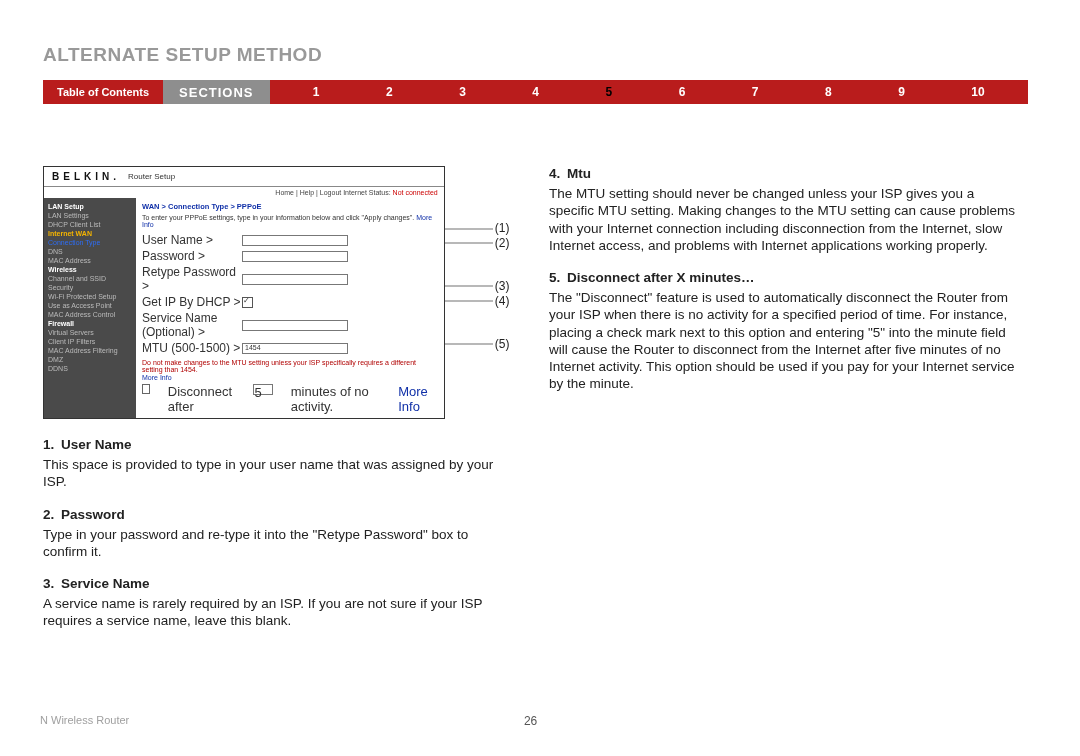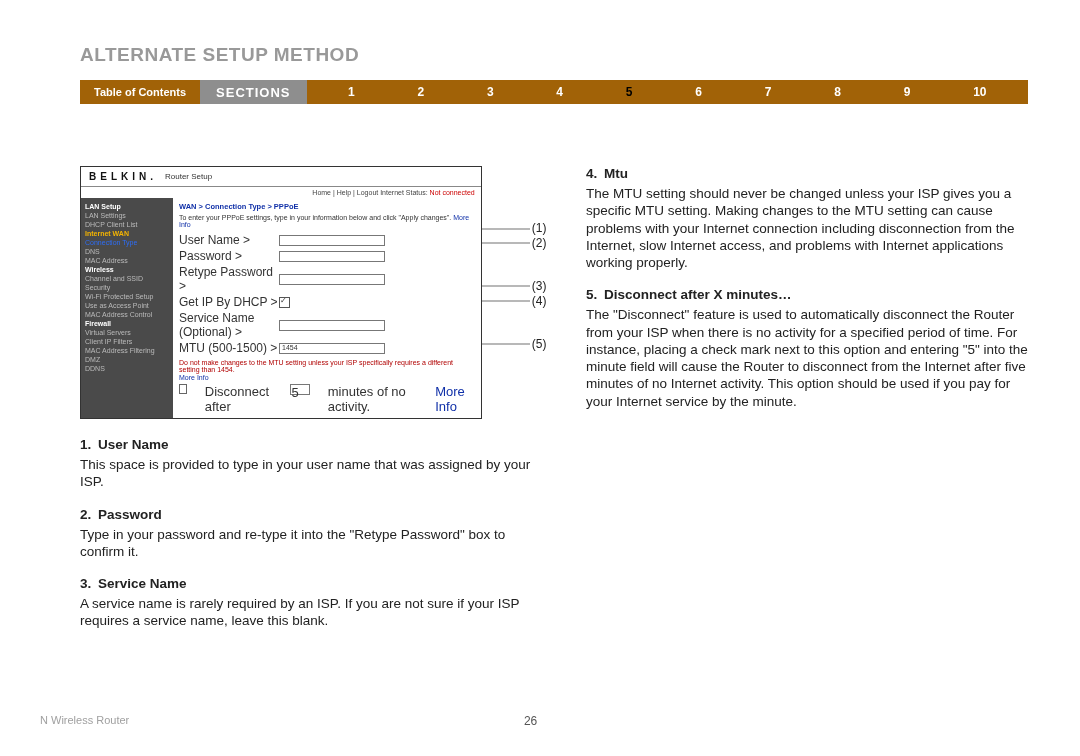--- a/index.html
+++ b/index.html
@@ -7,32 +7,32 @@
     padding: 0;
     font-family: Arial, Helvetica, sans-serif;
     font-size: 13px;
     color: #222;
     background: #fff;
     width: 1080px;
     height: 756px;
     position: relative;
   }
   .page {
-    padding: 44px 52px 20px 80px;
+    padding: 44px 52px 20px 43px;
   }
   .page-title {
     font-size: 19px;
     font-weight: bold;
     letter-spacing: 0.5px;
     color: #999;
     margin-bottom: 14px;
     text-transform: uppercase;
   }
   .nav-bar {
-    background: #a16207;
+    background: #b91c1c;
     height: 24px;
     display: flex;
     align-items: center;
     color: #fff;
     font-size: 12px;
   }
   .nav-toc {
     padding: 0 14px;
     font-weight: bold;
     font-size: 11px;

